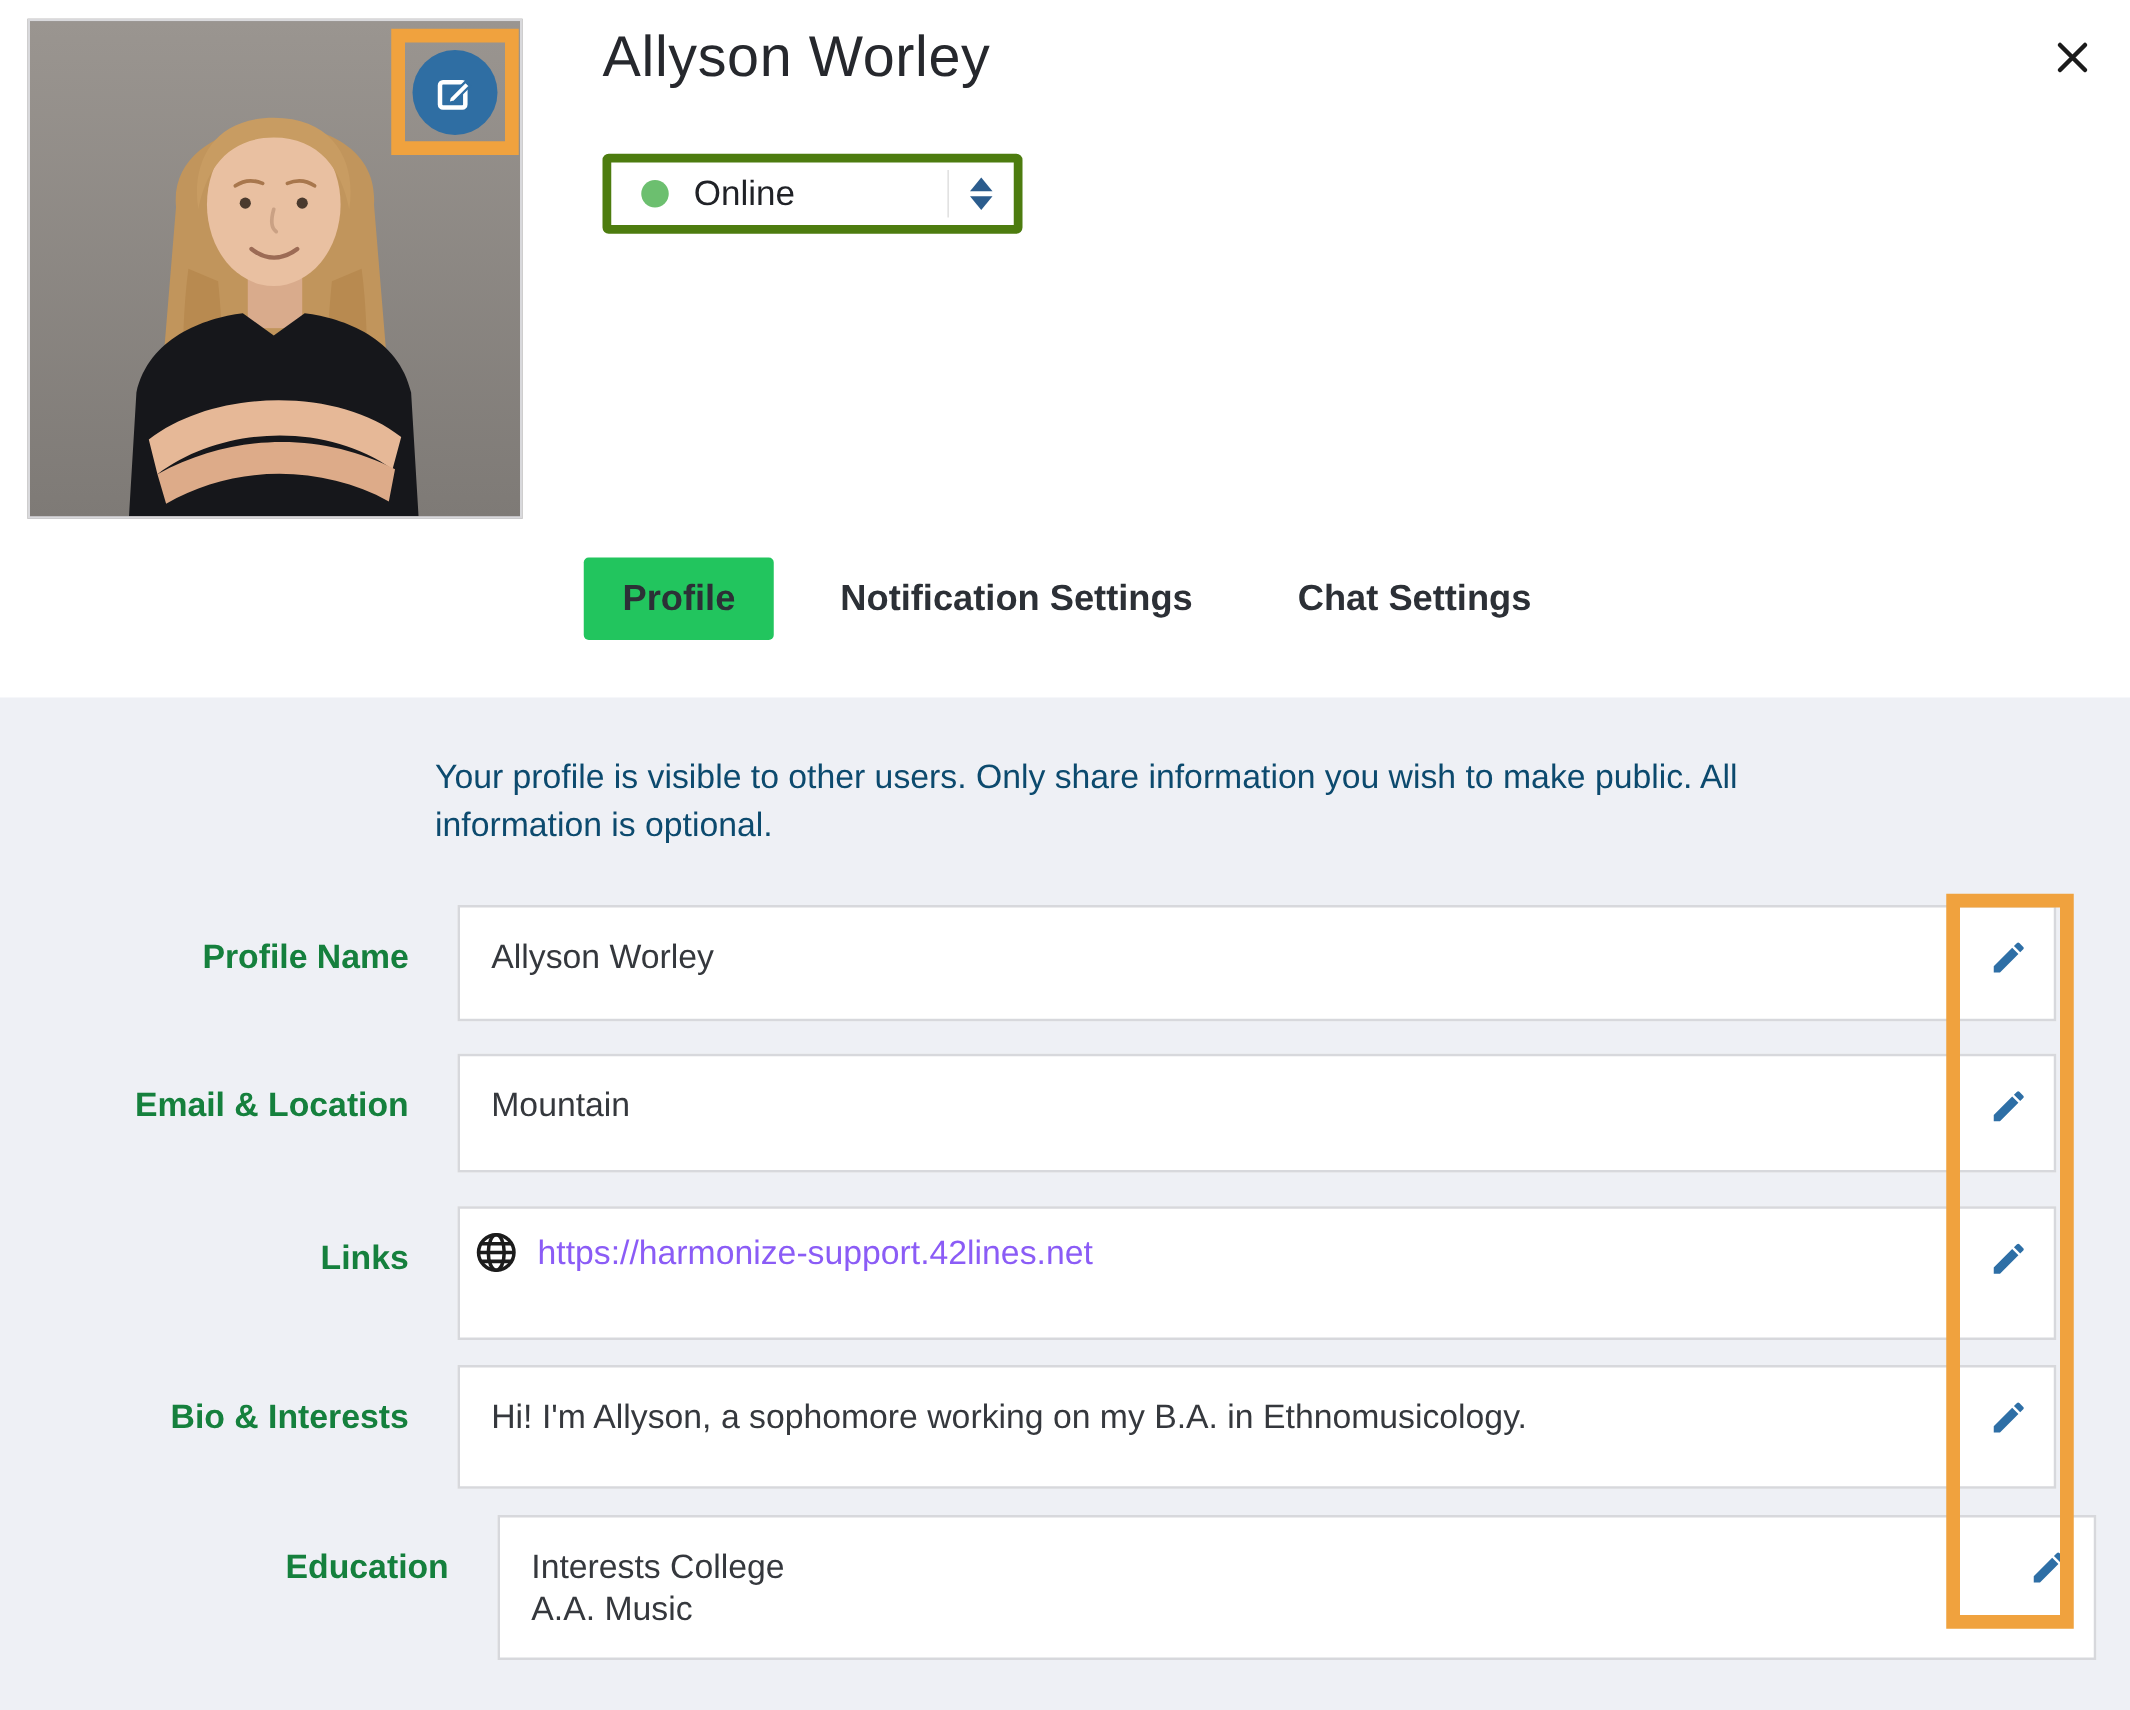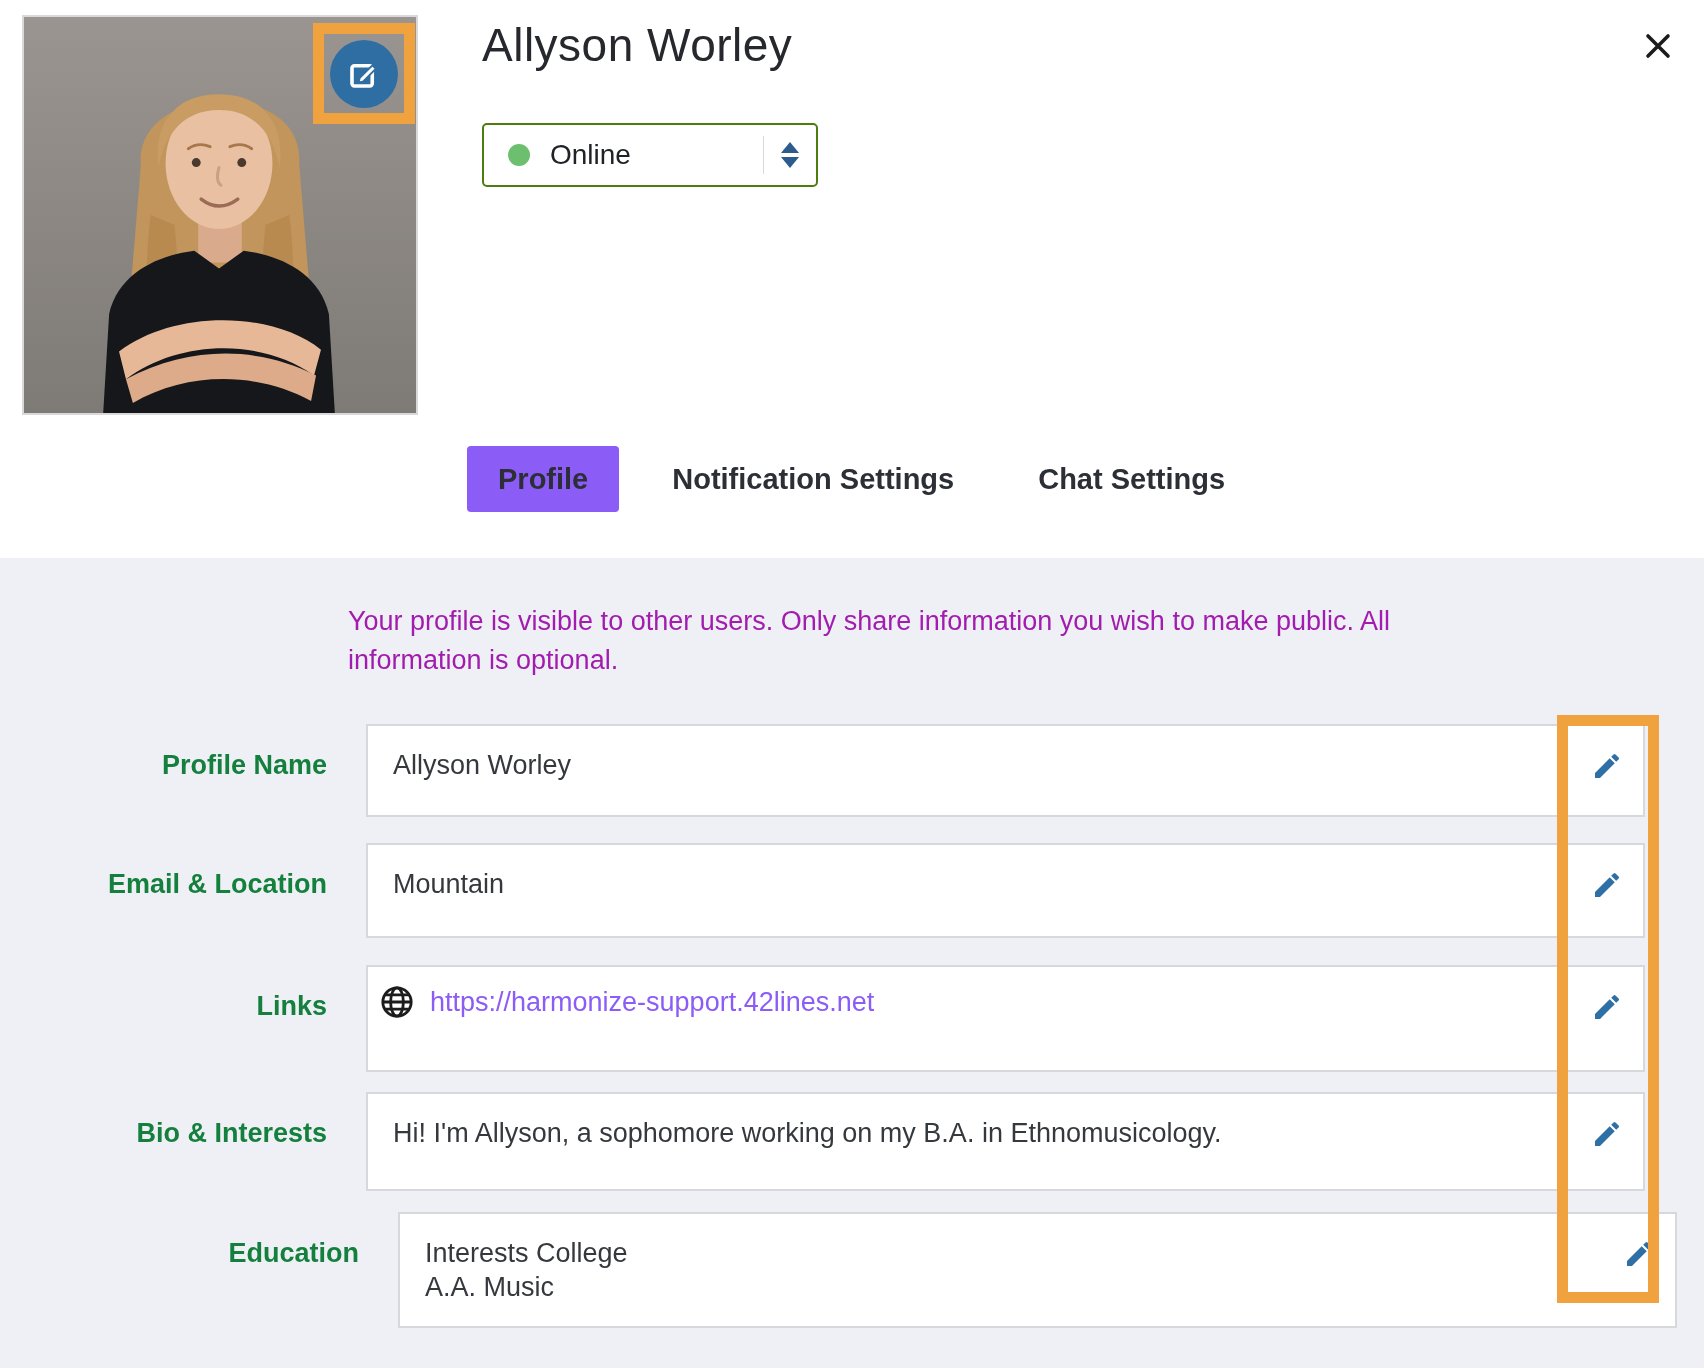--- a/index.html
+++ b/index.html
@@ -24,21 +24,21 @@
     border:11px solid #f0a23e;box-sizing:border-box;z-index:4;pointer-events:none;
   }
 
   .page-title{
     position:absolute;left:482px;top:18px;font-size:46px;font-weight:400;color:#26282d;
     letter-spacing:0.5px;
   }
 
   .status-select{
     position:absolute;left:482px;top:123px;width:336px;height:64px;background:#fff;
-    border:2px solid #4d7c0f;border-radius:5px;box-sizing:border-box;
+    border:7px solid #4d7c0f;border-radius:5px;box-sizing:border-box;
     display:flex;align-items:center;cursor:pointer;
   }
   .status-dot{width:22px;height:22px;border-radius:50%;background:#6cbf6f;margin-left:24px;flex:0 0 auto;}
   .status-text{margin-left:20px;font-size:28px;color:#202227;flex:1 1 auto;}
   .status-divider{width:1px;height:38px;background:#d9d9d9;flex:0 0 auto;}
   .status-arrows{width:52px;display:flex;flex-direction:column;align-items:center;gap:4px;flex:0 0 auto;}
   .arr{width:0;height:0;border-left:9px solid transparent;border-right:9px solid transparent;}
   .arr.up{border-bottom:11px solid #2b5c8d;}
   .arr.down{border-top:11px solid #2b5c8d;}
 
@@ -46,29 +46,29 @@
     position:absolute;left:1638px;top:26px;width:40px;height:40px;background:none;border:none;
     padding:0;cursor:pointer;display:flex;align-items:center;justify-content:center;
   }
 
   
   .tab-bar{position:absolute;left:467px;top:446px;display:flex;align-items:stretch;height:66px;}
   .tab{
     border:none;background:transparent;font-family:inherit;font-size:29px;font-weight:700;
     color:#2c3036;padding:0 31px;display:flex;align-items:center;cursor:pointer;border-radius:4px;
   }
-  .tab.active{background:#8b5cf6;}
+  .tab.active{background:#22c55e;}
   .tab + .tab{margin-left:22px;}
 
   
   .profile-section{
     position:absolute;left:0;top:558px;width:1704px;height:810px;background:#eef0f5;
   }
   .section-desc{
-    position:absolute;left:348px;top:44px;width:1110px;font-size:27px;line-height:39px;color:#a21caf;
+    position:absolute;left:348px;top:44px;width:1110px;font-size:27px;line-height:39px;color:#0c4a6e;
   }
 
   .field-row{position:absolute;left:0;display:flex;}
   .row-0{top:166px;height:93px;}
   .row-1{top:285px;height:95px;}
   .row-2{top:407px;height:107px;}
   .row-3{top:534px;height:99px;}
   .row-4{top:654px;height:116px;margin-left:32px;}
   .field-label{
     width:327px;flex:0 0 auto;text-align:right;font-size:27px;font-weight:700;color:#15803d;

